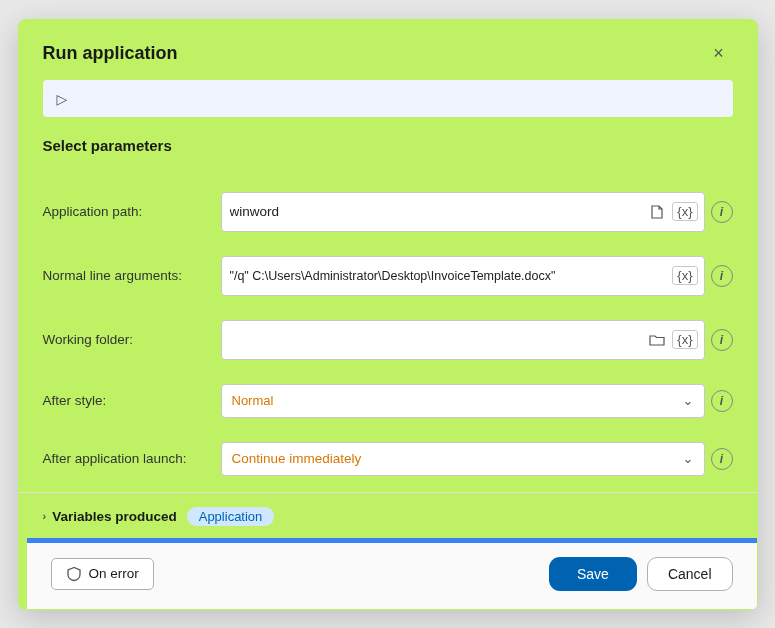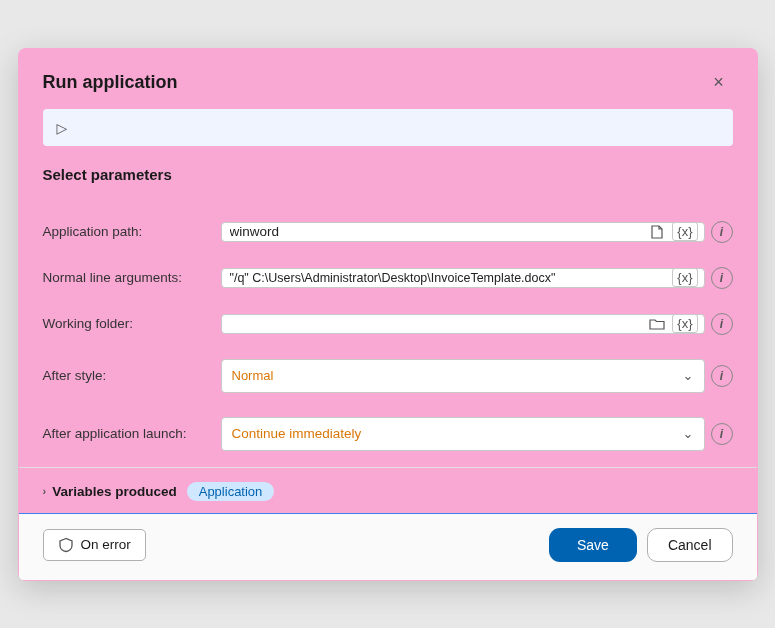--- a/index.html
+++ b/index.html
@@ -7,21 +7,21 @@
       background: #e8e8e8;
       display: flex;
       justify-content: center;
       align-items: center;
       min-height: 100vh;
       font-family: 'Segoe UI', Arial, sans-serif;
       font-size: 14px;
       color: #1a1a1a;
     }
     .dialog {
-      background: #f9a8d4;
+      background: #bef264;
       border-radius: 8px;
       box-shadow: 0 8px 32px rgba(0,0,0,0.18);
       width: 740px;
       padding: 1px;
       overflow: hidden;
     }
     .dialog-header {
       display: flex;
       align-items: center;
       justify-content: space-between;
@@ -98,21 +98,21 @@
       align-items: center;
       gap: 6px;
     }
     .input-with-icons {
       flex: 1;
       display: flex;
       align-items: center;
       border: 1px solid #c8c8c8;
       border-radius: 4px;
       background: #fff;
-      height: 20px;
+      height: 40px;
       padding: 0 6px 0 8px;
       gap: 4px;
     }
     .input-with-icons input {
       flex: 1;
       border: none;
       outline: none;
       font-size: 13.5px;
       color: #222;
       background: transparent;
@@ -208,22 +208,23 @@
       border-radius: 20px;
       padding: 2px 12px;
       font-size: 13px;
       font-weight: 500;
     }
     .dialog-footer {
       display: flex;
       align-items: center;
       justify-content: space-between;
       padding: 14px 24px 18px 24px;
-      border-top: 1px solid #3b82f6;
+      border-top: 5px solid #3b82f6;
       background: #fafafa;
+      margin-left: 8px;
     }
     .on-error-btn {
       display: flex;
       align-items: center;
       gap: 7px;
       border: 1.5px solid #b0b0b0;
       background: #fff;
       border-radius: 5px;
       padding: 7px 14px;
       cursor: pointer;

